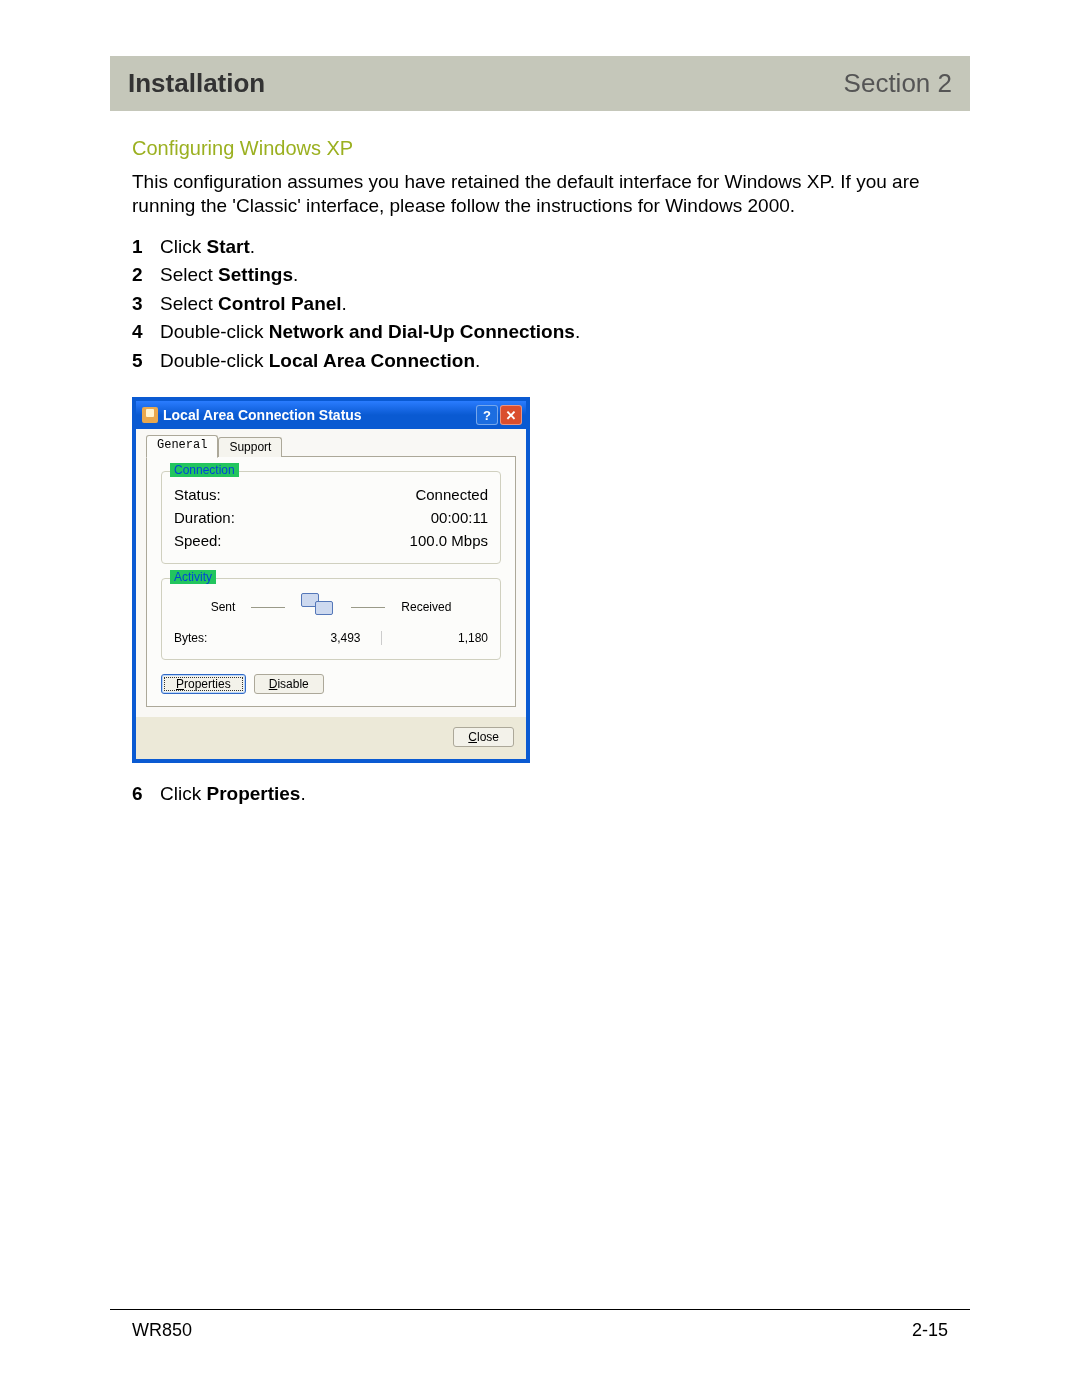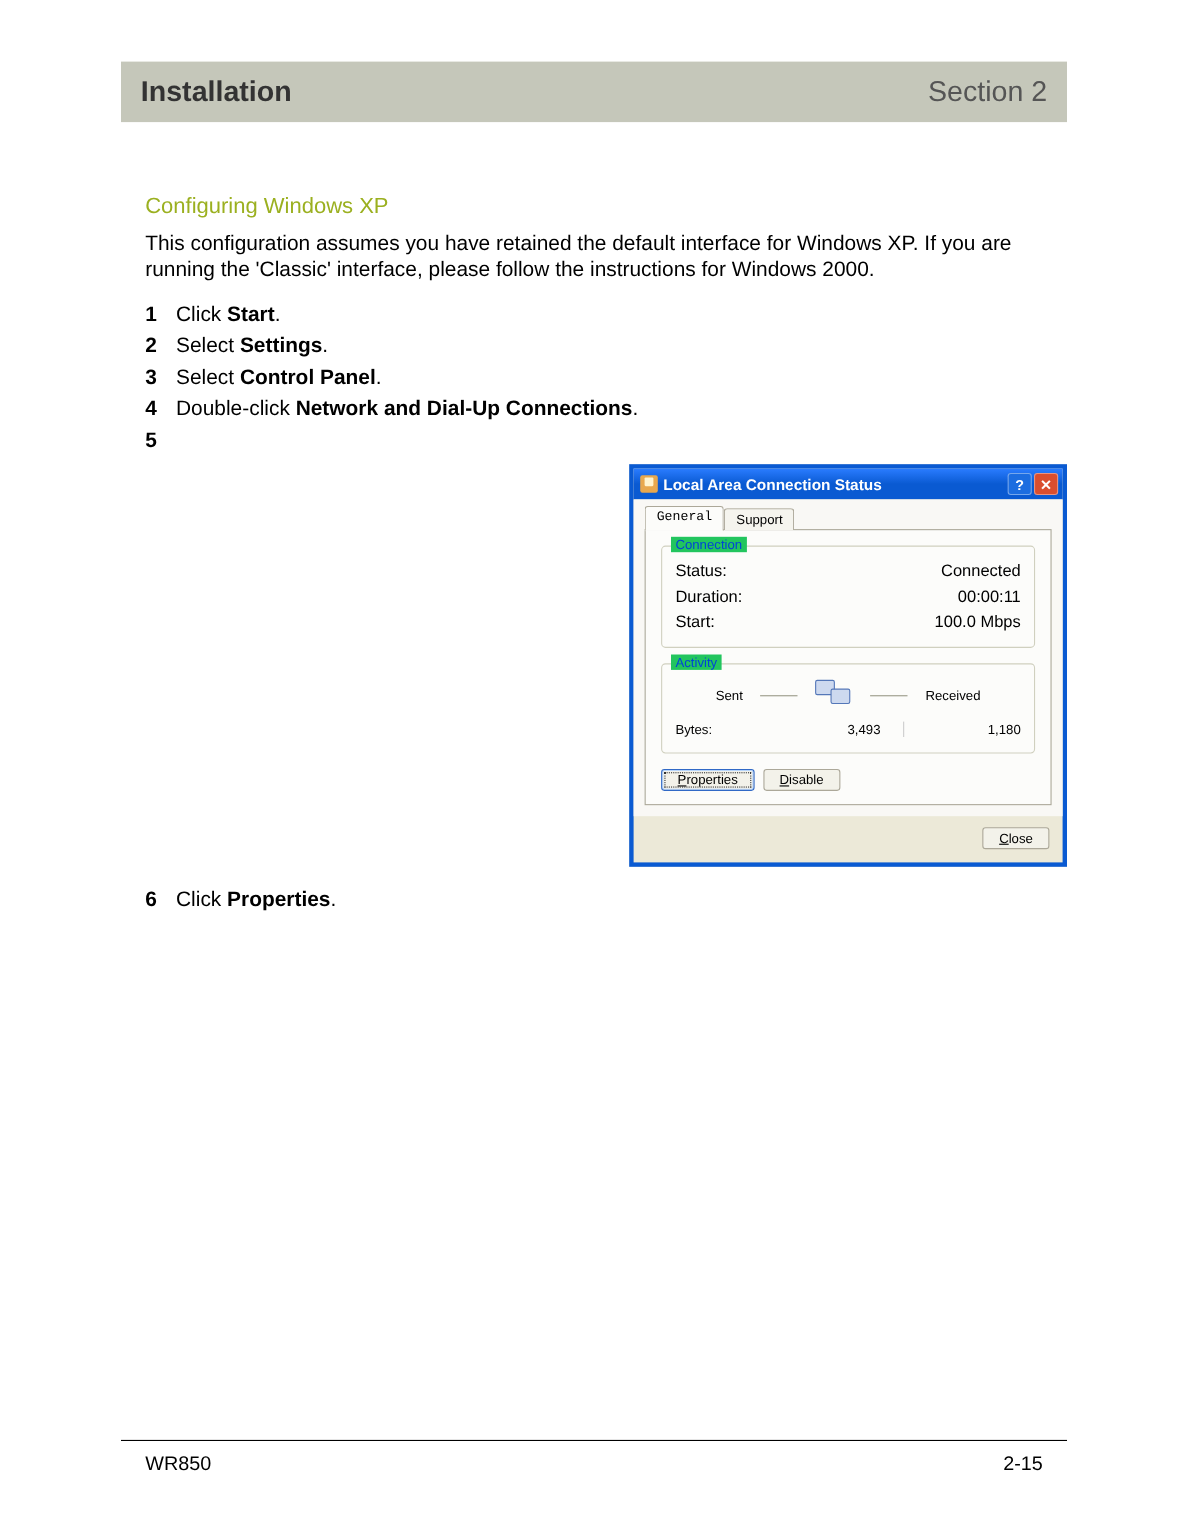--- a/index.html
+++ b/index.html
@@ -22,21 +22,21 @@
     .header-left {
       font-size: 26px;
       font-weight: bold;
       color: #333;
     }
     .header-right {
       font-size: 26px;
       color: #555;
     }
     .content {
-      padding-top: 66px;
+      padding-top: 26px;
       padding-left: 22px;
     }
     .sub-heading {
       color: #9bb020;
       font-size: 20px;
       margin-bottom: 10px;
     }
     .intro {
       font-size: 19px;
       line-height: 1.25;
@@ -53,22 +53,22 @@
     }
     .step-num {
       font-weight: bold;
       width: 28px;
       flex-shrink: 0;
     }
     .step-text { }
     .step-text b { font-weight: bold; }
     .dialog-wrap {
       display: flex;
-      justify-content: flex-end;
-      margin: 8px 0 18px 0;
+      justify-content: flex-start;
+      margin: 23px 0 18px 0;
     }
 
     
     .xp-dialog {
       width: 398px;
       border: 4px solid #0a5ad2;
       font-family: Tahoma, Arial, sans-serif;
       font-size: 12px;
       background: #ece9d8;
     }
@@ -278,20 +278,21 @@
       <div class="step">
         <span class="step-num">3</span>
         <span class="step-text"><span>Select </span><b>Control Panel</b><span>.</span></span>
       </div>
       <div class="step">
         <span class="step-num">4</span>
         <span class="step-text"><span>Double-click </span><b>Network and Dial-Up Connections</b><span>.</span></span>
       </div>
       <div class="step">
         <span class="step-num">5</span>
+        <span class="step-text"><span>Double-click </span><b>Local Area Connection</b><span>.</span></span>
       </div>
     </div>
 
     <div class="dialog-wrap">
       <div class="xp-dialog">
         <div class="xp-titlebar">
           <div class="xp-titlebar-left">
             <span class="title-icon"></span>
             <span>Local Area Connection Status</span>
           </div>
@@ -314,21 +315,21 @@
               <span class="xp-group-label">Connection</span>
               <div class="xp-row">
                 <span>Status:</span>
                 <span>Connected</span>
               </div>
               <div class="xp-row">
                 <span>Duration:</span>
                 <span>00:00:11</span>
               </div>
               <div class="xp-row" style="margin-bottom:0">
-                <span>Start:</span>
+                <span>Speed:</span>
                 <span>100.0 Mbps</span>
               </div>
             </div>
 
             <div class="xp-group">
               <span class="xp-group-label">Activity</span>
               <div class="xp-activity-head">
                 <span>Sent</span>
                 <span class="xp-line"></span>
                 <span class="xp-net-icon">

